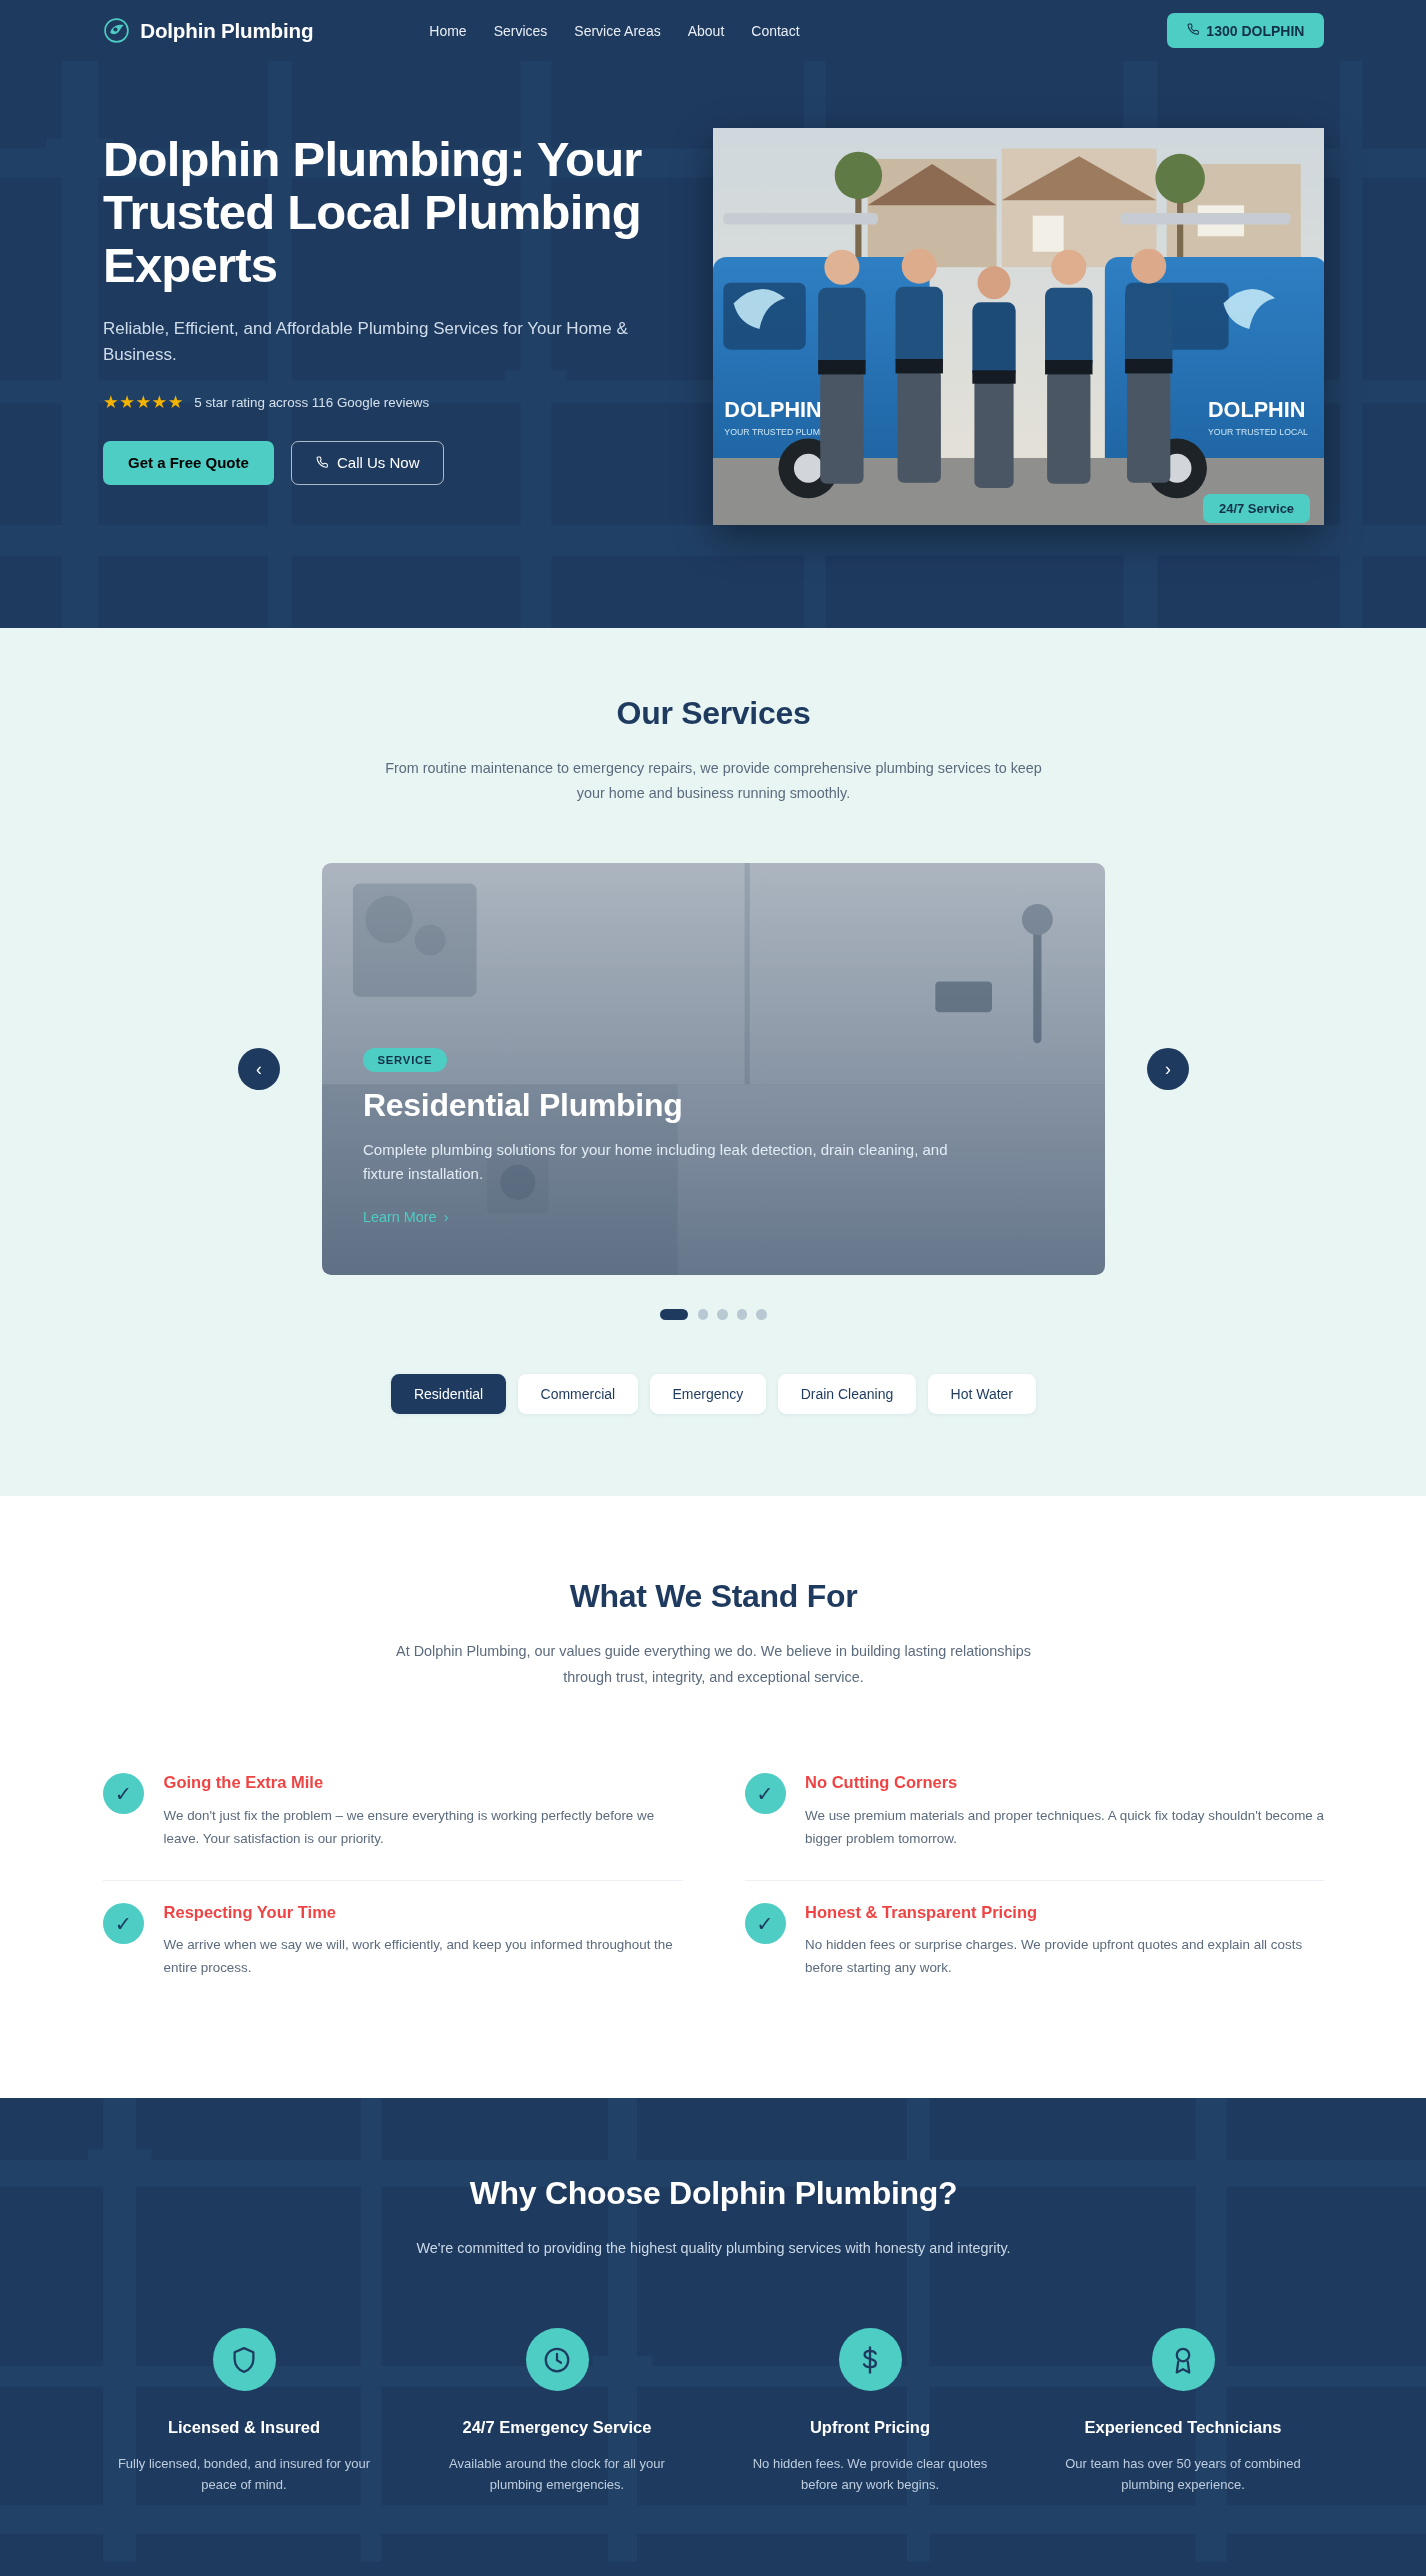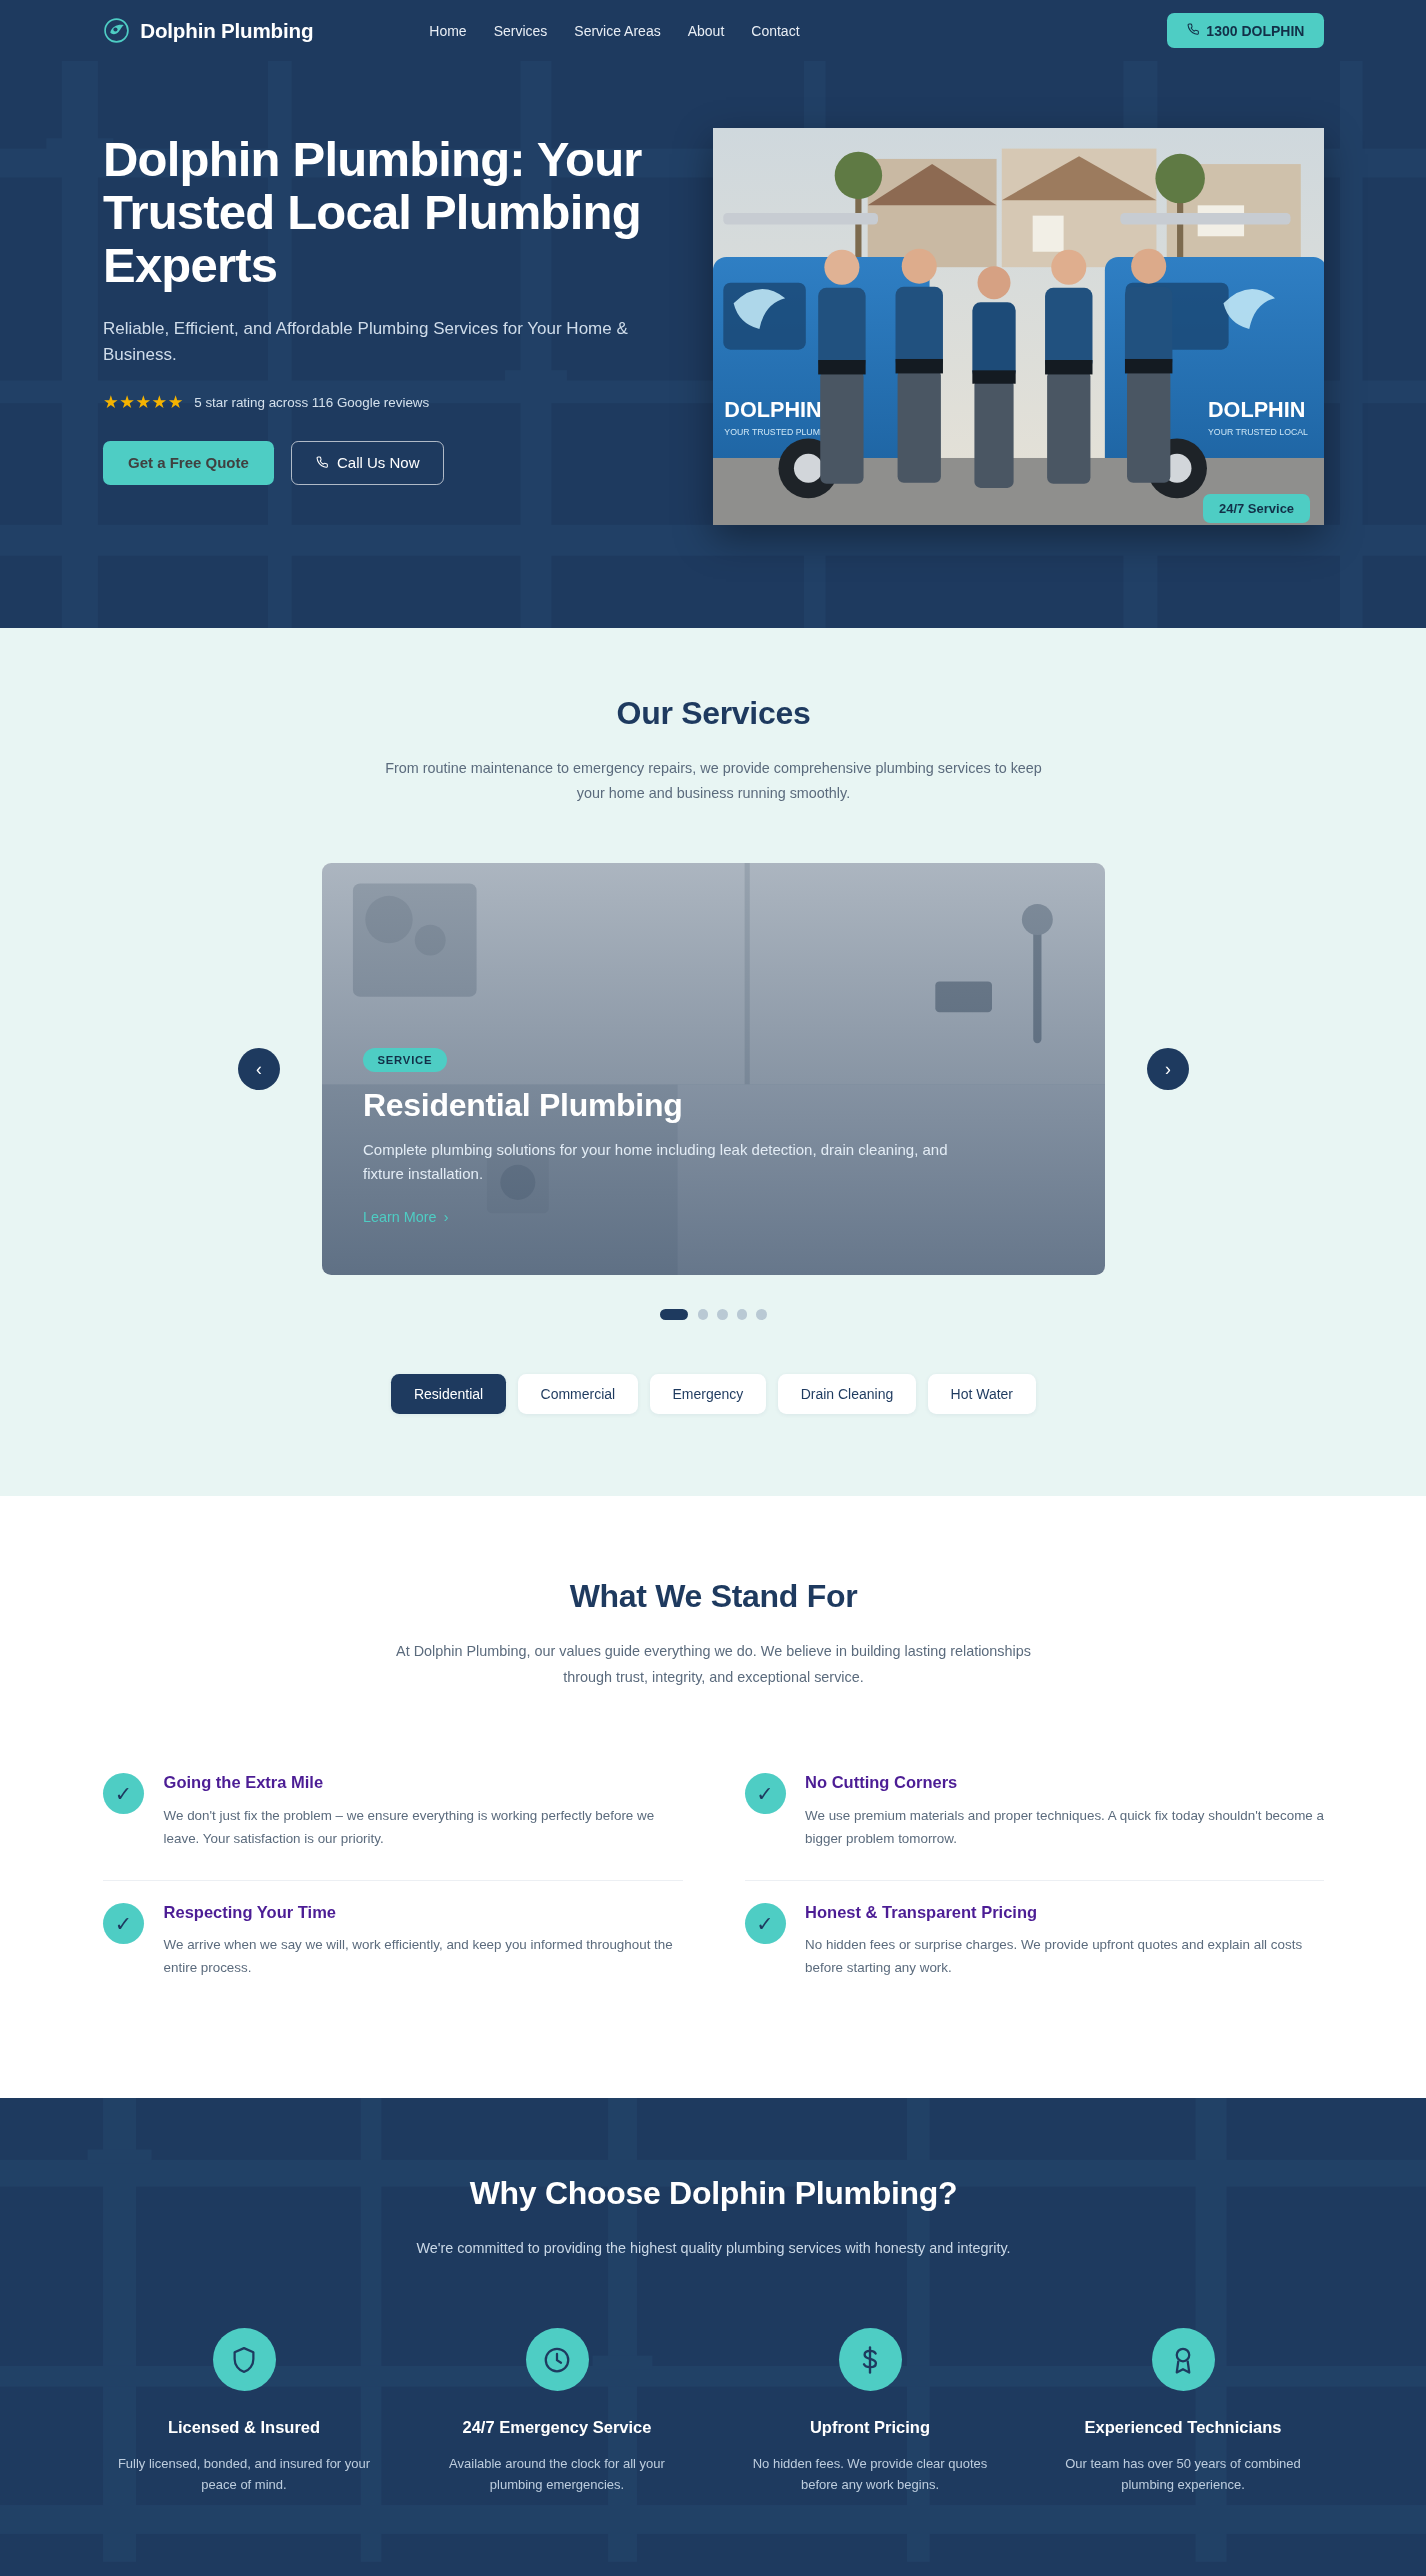--- a/index.html
+++ b/index.html
@@ -49,21 +49,21 @@
     letter-spacing:-0.8px;
   }
   .hero-sub{
     margin-top:24px; font-size:17px; line-height:1.55; color:#cfdcea; max-width:546px;
   }
   .hero-rating{ margin-top:25px; display:flex; align-items:center; gap:10.3px; }
   .stars{ color:#f5b301; font-size:17.5px; letter-spacing:0.5px; line-height:1; }
   .rating-text{ font-size:13.4px; color:#d4e0ec; }
   .hero-buttons{ margin-top:30px; display:flex; gap:17.5px; }
   .btn-primary{
-    background:#4ecdc4; color:#404040; border:none;
+    background:#4ecdc4; color:#000000; border:none;
     font-size:15px; font-weight:bold; padding:13.4px 25px; border-radius:7.2px; cursor:pointer;
   }
   .btn-ghost{
     background:transparent; color:#ffffff; border:1px solid rgba(255,255,255,.65);
     font-size:15px; padding:12.4px 24px; border-radius:7.2px; cursor:pointer;
     display:flex; align-items:center; gap:8.2px;
   }
   .hero-right{ position:relative; z-index:3; width:618px; }
   .hero-photo{
     width:611px; height:397px; border-radius:0; overflow:hidden; position:relative;
@@ -120,21 +120,21 @@
   .values{ background:#ffffff; padding:82px 103px 88px; }
   .values-grid{
     margin-top:62px; display:grid; grid-template-columns:1fr 1fr;
     column-gap:62px; row-gap:0;
   }
   .value-card{ display:flex; gap:19.6px; padding:21.6px 0 30px; border-bottom:0.5px solid #eceff3; }
   .value-check{
     width:41px; height:41px; border-radius:50%; background:#4ecdc4; flex:none;
     display:flex; align-items:center; justify-content:center; color:#1e3a5f; font-size:20.6px;
   }
-  .value-title{ font-size:16.5px; font-weight:bold; color:#4c1d95; }
+  .value-title{ font-size:16.5px; font-weight:bold; color:#ef4444; }
   .value-desc{ margin-top:12.4px; font-size:13.4px; line-height:1.7; color:#5b6b7d; }
 
   
   .why{ background:#1e3a5f; padding:77px 103px 93px; position:relative; overflow:hidden; }
   .why-pipes{ position:absolute; inset:0; opacity:.3; }
   .why-inner{ position:relative; z-index:3; }
   .why .sec-title{ color:#ffffff; }
   .why .sec-sub{ color:#cad8e7; }
   .why-grid{ margin-top:67px; display:grid; grid-template-columns:repeat(4,1fr); gap:31px; }
   .why-card{ text-align:center; }

